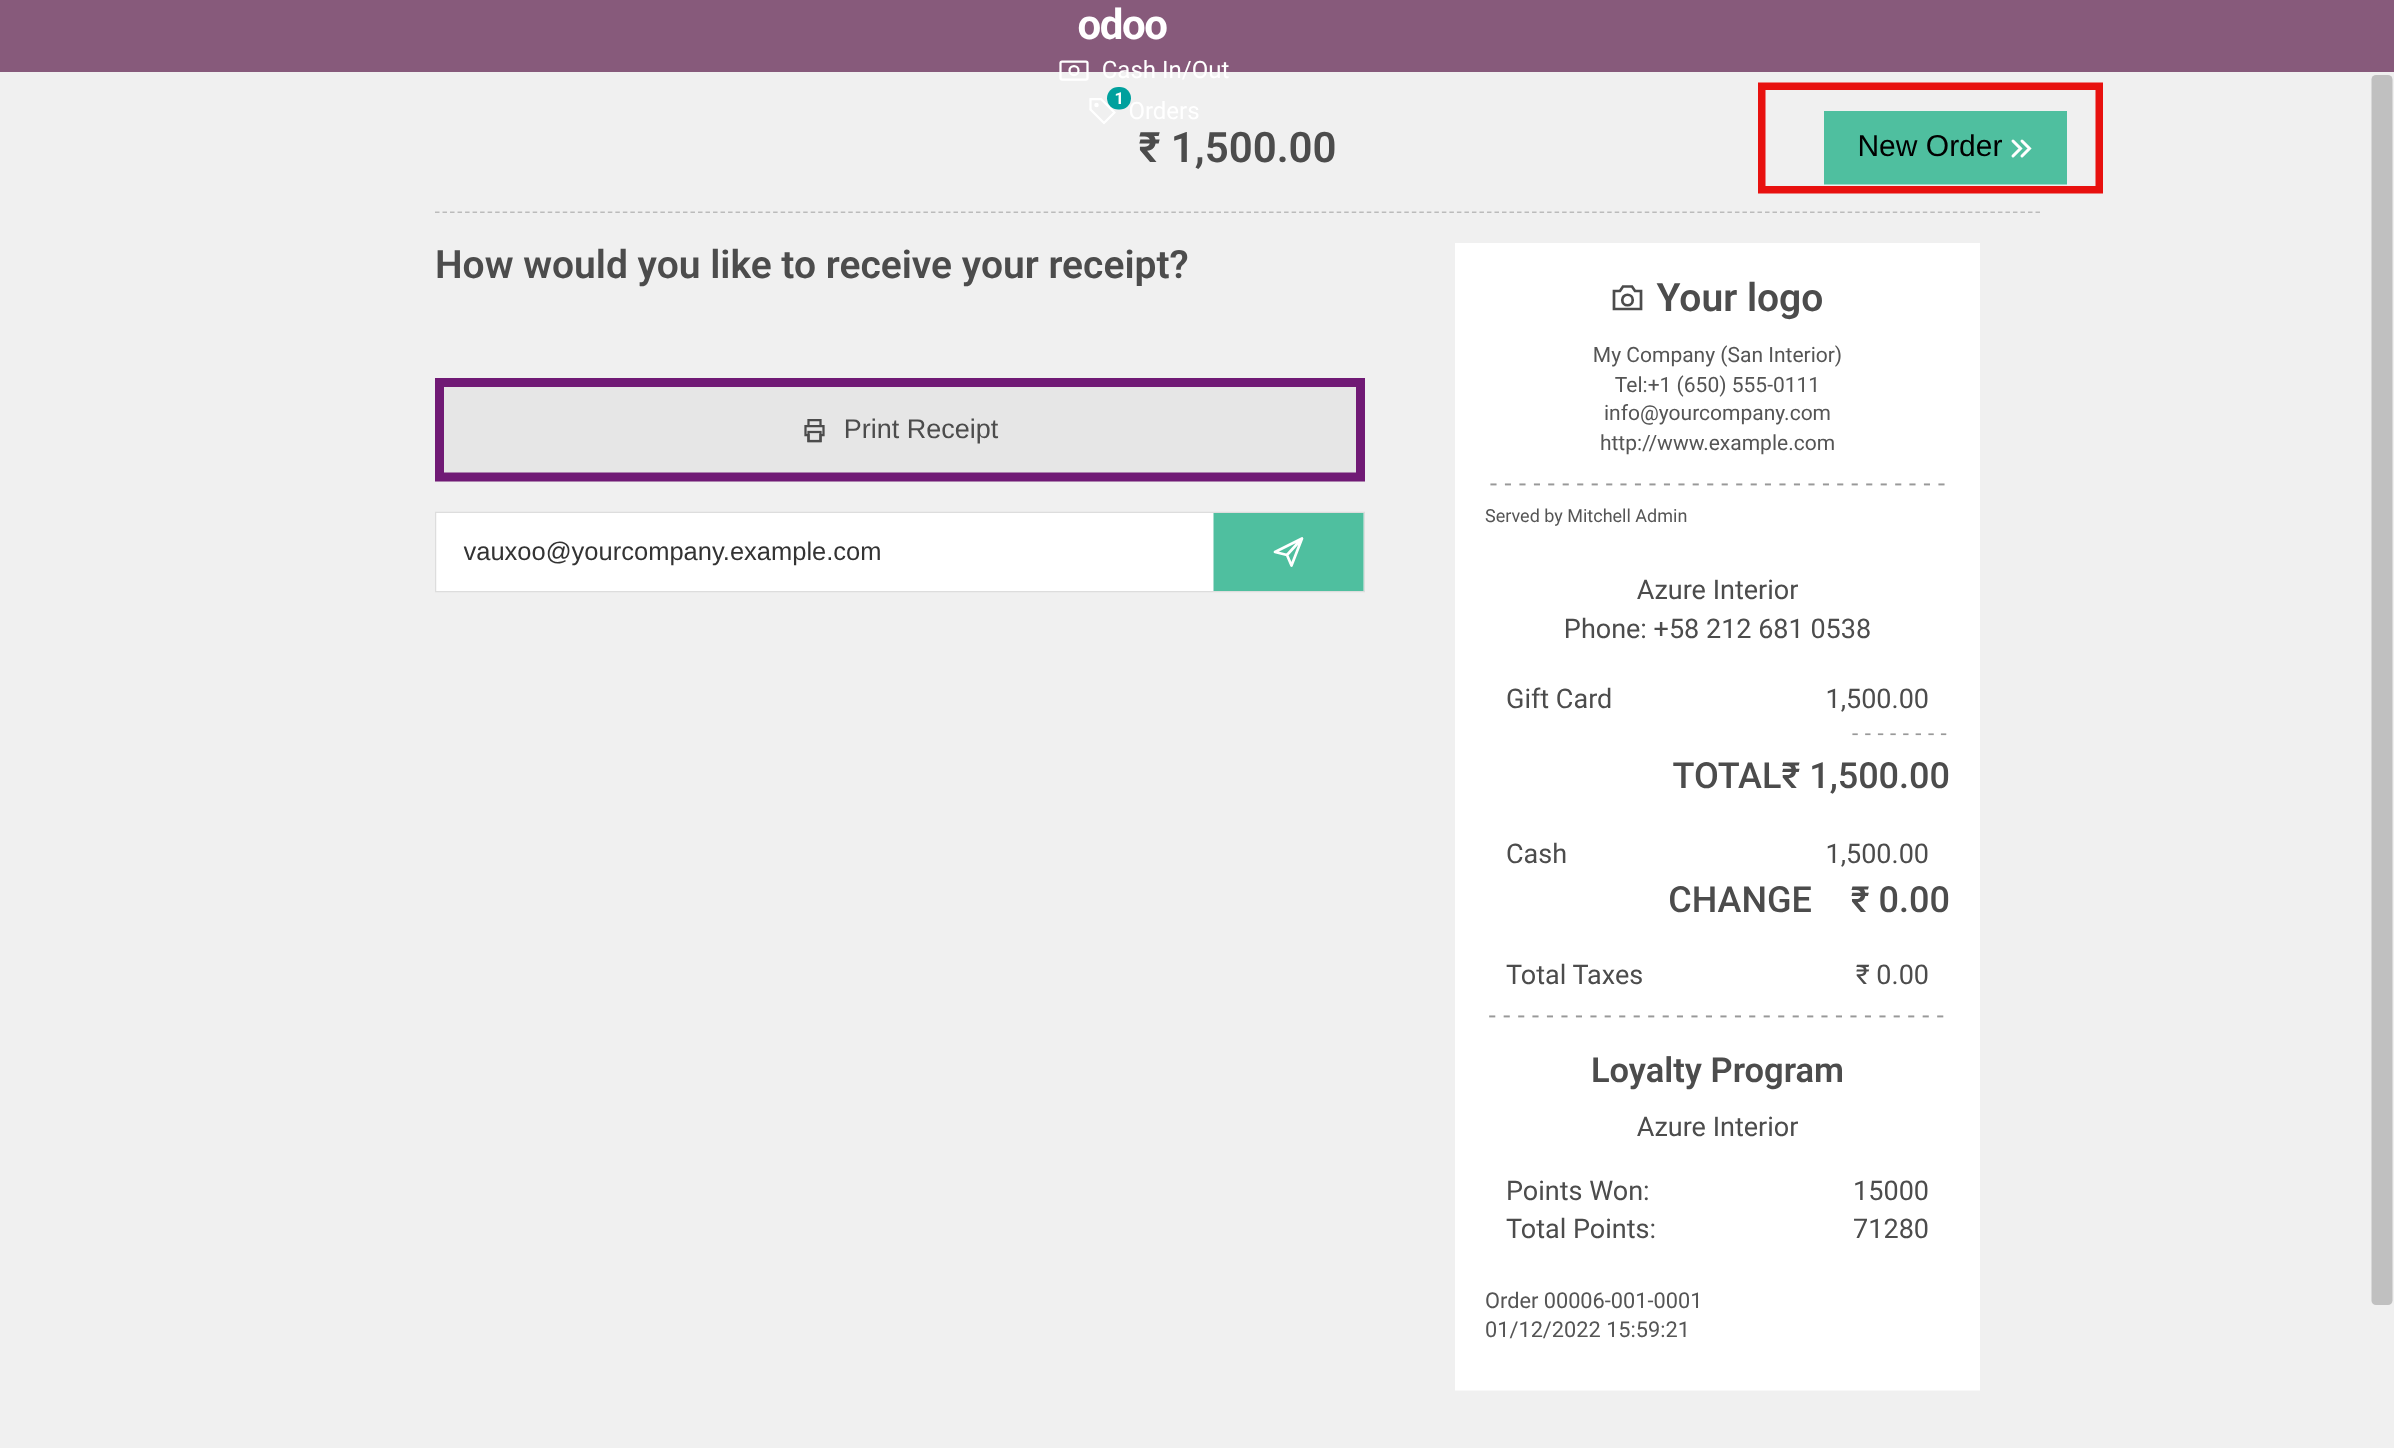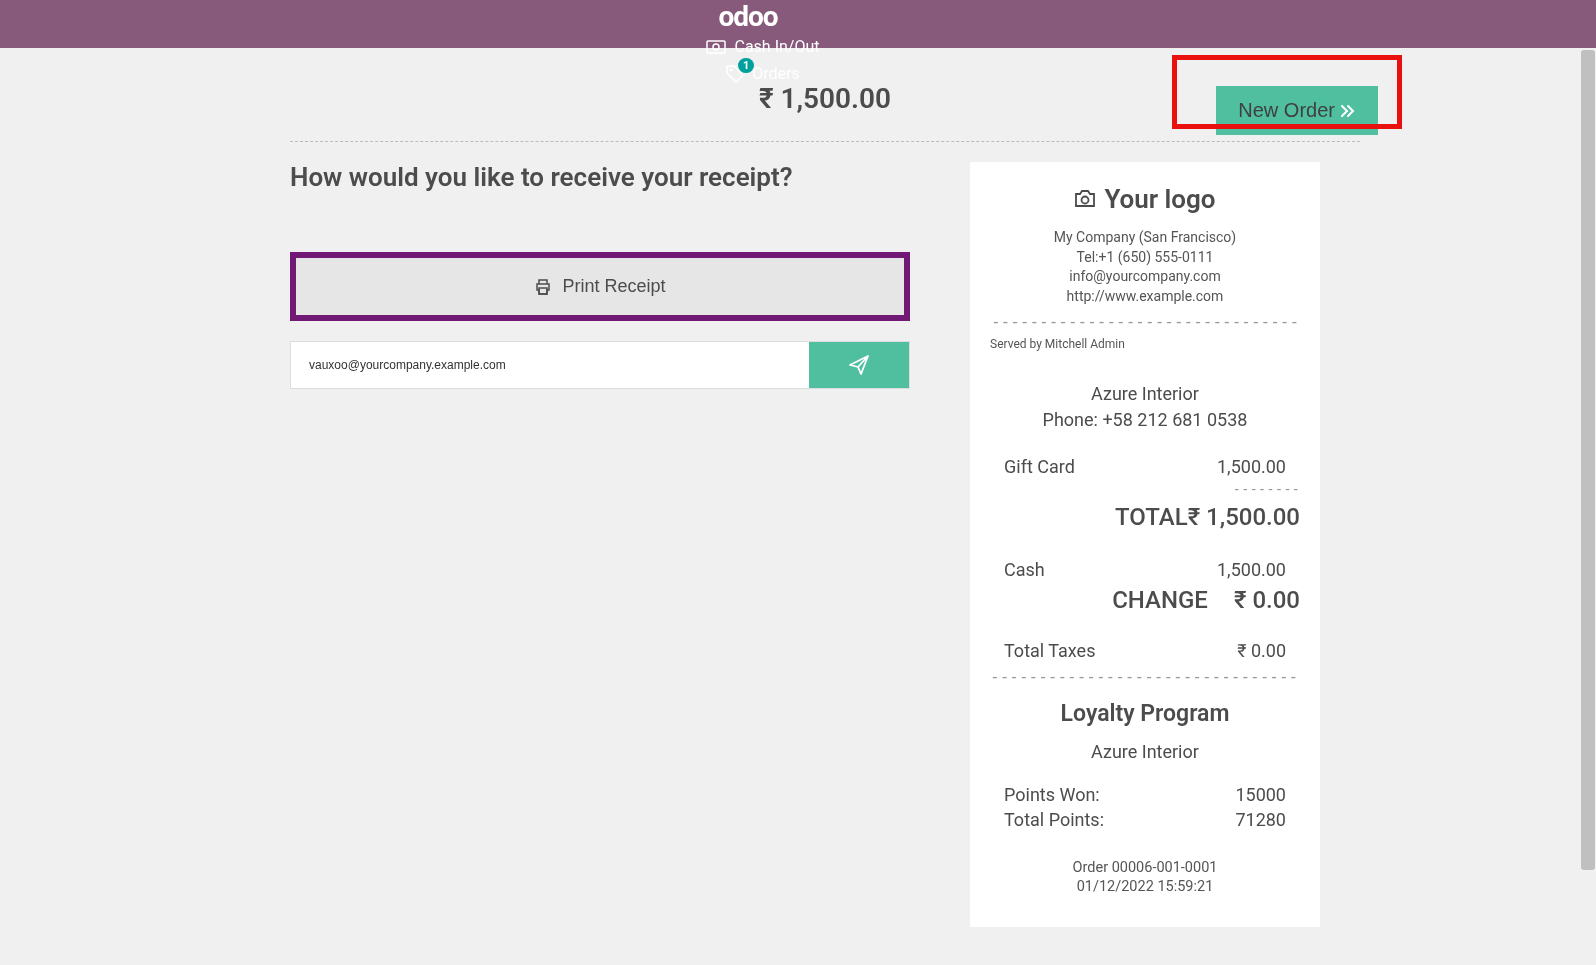--- a/index.html
+++ b/index.html
@@ -76,23 +76,23 @@
       font-weight: 600;
       color: #4c4c4c;
       padding: 14px 0 26px 0;
       border-bottom: 1px dashed #bbb;
       position: relative;
     }
     
     .new-order-btn {
       position: absolute;
       right: -18px;
-      top: 18px;
+      top: 6px;
       background: #4fbf9f;
-      color: #404040;
+      color: #000000;
       border: none;
       padding: 13px 22px;
       font-size: 20px;
       cursor: pointer;
       display: flex;
       align-items: center;
     }
     .new-order-btn svg { margin-left: 5px; }
     
     .highlight-box {
@@ -140,21 +140,21 @@
     .email-row {
       display: flex;
       width: 100%;
       border: 1px solid #ddd;
       background: white;
     }
     .email-input {
       flex: 1;
       border: none;
       padding: 16px 18px;
-      font-size: 12px;
+      font-size: 17px;
       color: #333;
       outline: none;
     }
     .send-btn {
       width: 100px;
       background: #4fbf9f;
       border: none;
       display: flex;
       align-items: center;
       justify-content: center;
@@ -236,21 +236,21 @@
       font-size: 23px;
       font-weight: 600;
       margin: 14px 0 14px 0;
     }
     .loyalty-cust {
       text-align: center;
       font-size: 18px;
       margin-bottom: 22px;
     }
     .order-footer {
-      text-align: center;
+      text-align: left;
       font-size: 14.5px;
       color: #555;
       line-height: 1.35;
       margin-top: 28px;
     }
     
     
     .scrollbar-track {
       position: absolute;
       right: 0;
@@ -345,21 +345,21 @@
 
           <div class="receipt-logo">
             <svg width="22" height="18" viewBox="0 0 22 18">
                 <path d="M2 4h4l2-3h6l2 3h4v12H2z" fill="none" stroke="#4c4c4c" stroke-width="1.8"></path>
                 <circle cx="11" cy="10" r="3.5" fill="none" stroke="#4c4c4c" stroke-width="1.8"></circle>
               </svg>
             <span>Your logo</span>
           </div>
 
           <div class="receipt-header">
-            <div>My Company (San Francisco)</div>
+            <div>My Company (San Interior)</div>
             <div>Tel:+1 (650) 555-0111</div>
             <div>info@yourcompany.com</div>
             <div>http://www.example.com</div>
           </div>
           <div class="divider">--------------------------------</div>
           <div class="served">Served by Mitchell Admin</div>
 
           <div class="cust-info">
             <div>Azure Interior</div>
             <div>Phone: +58 212 681 0538</div>

